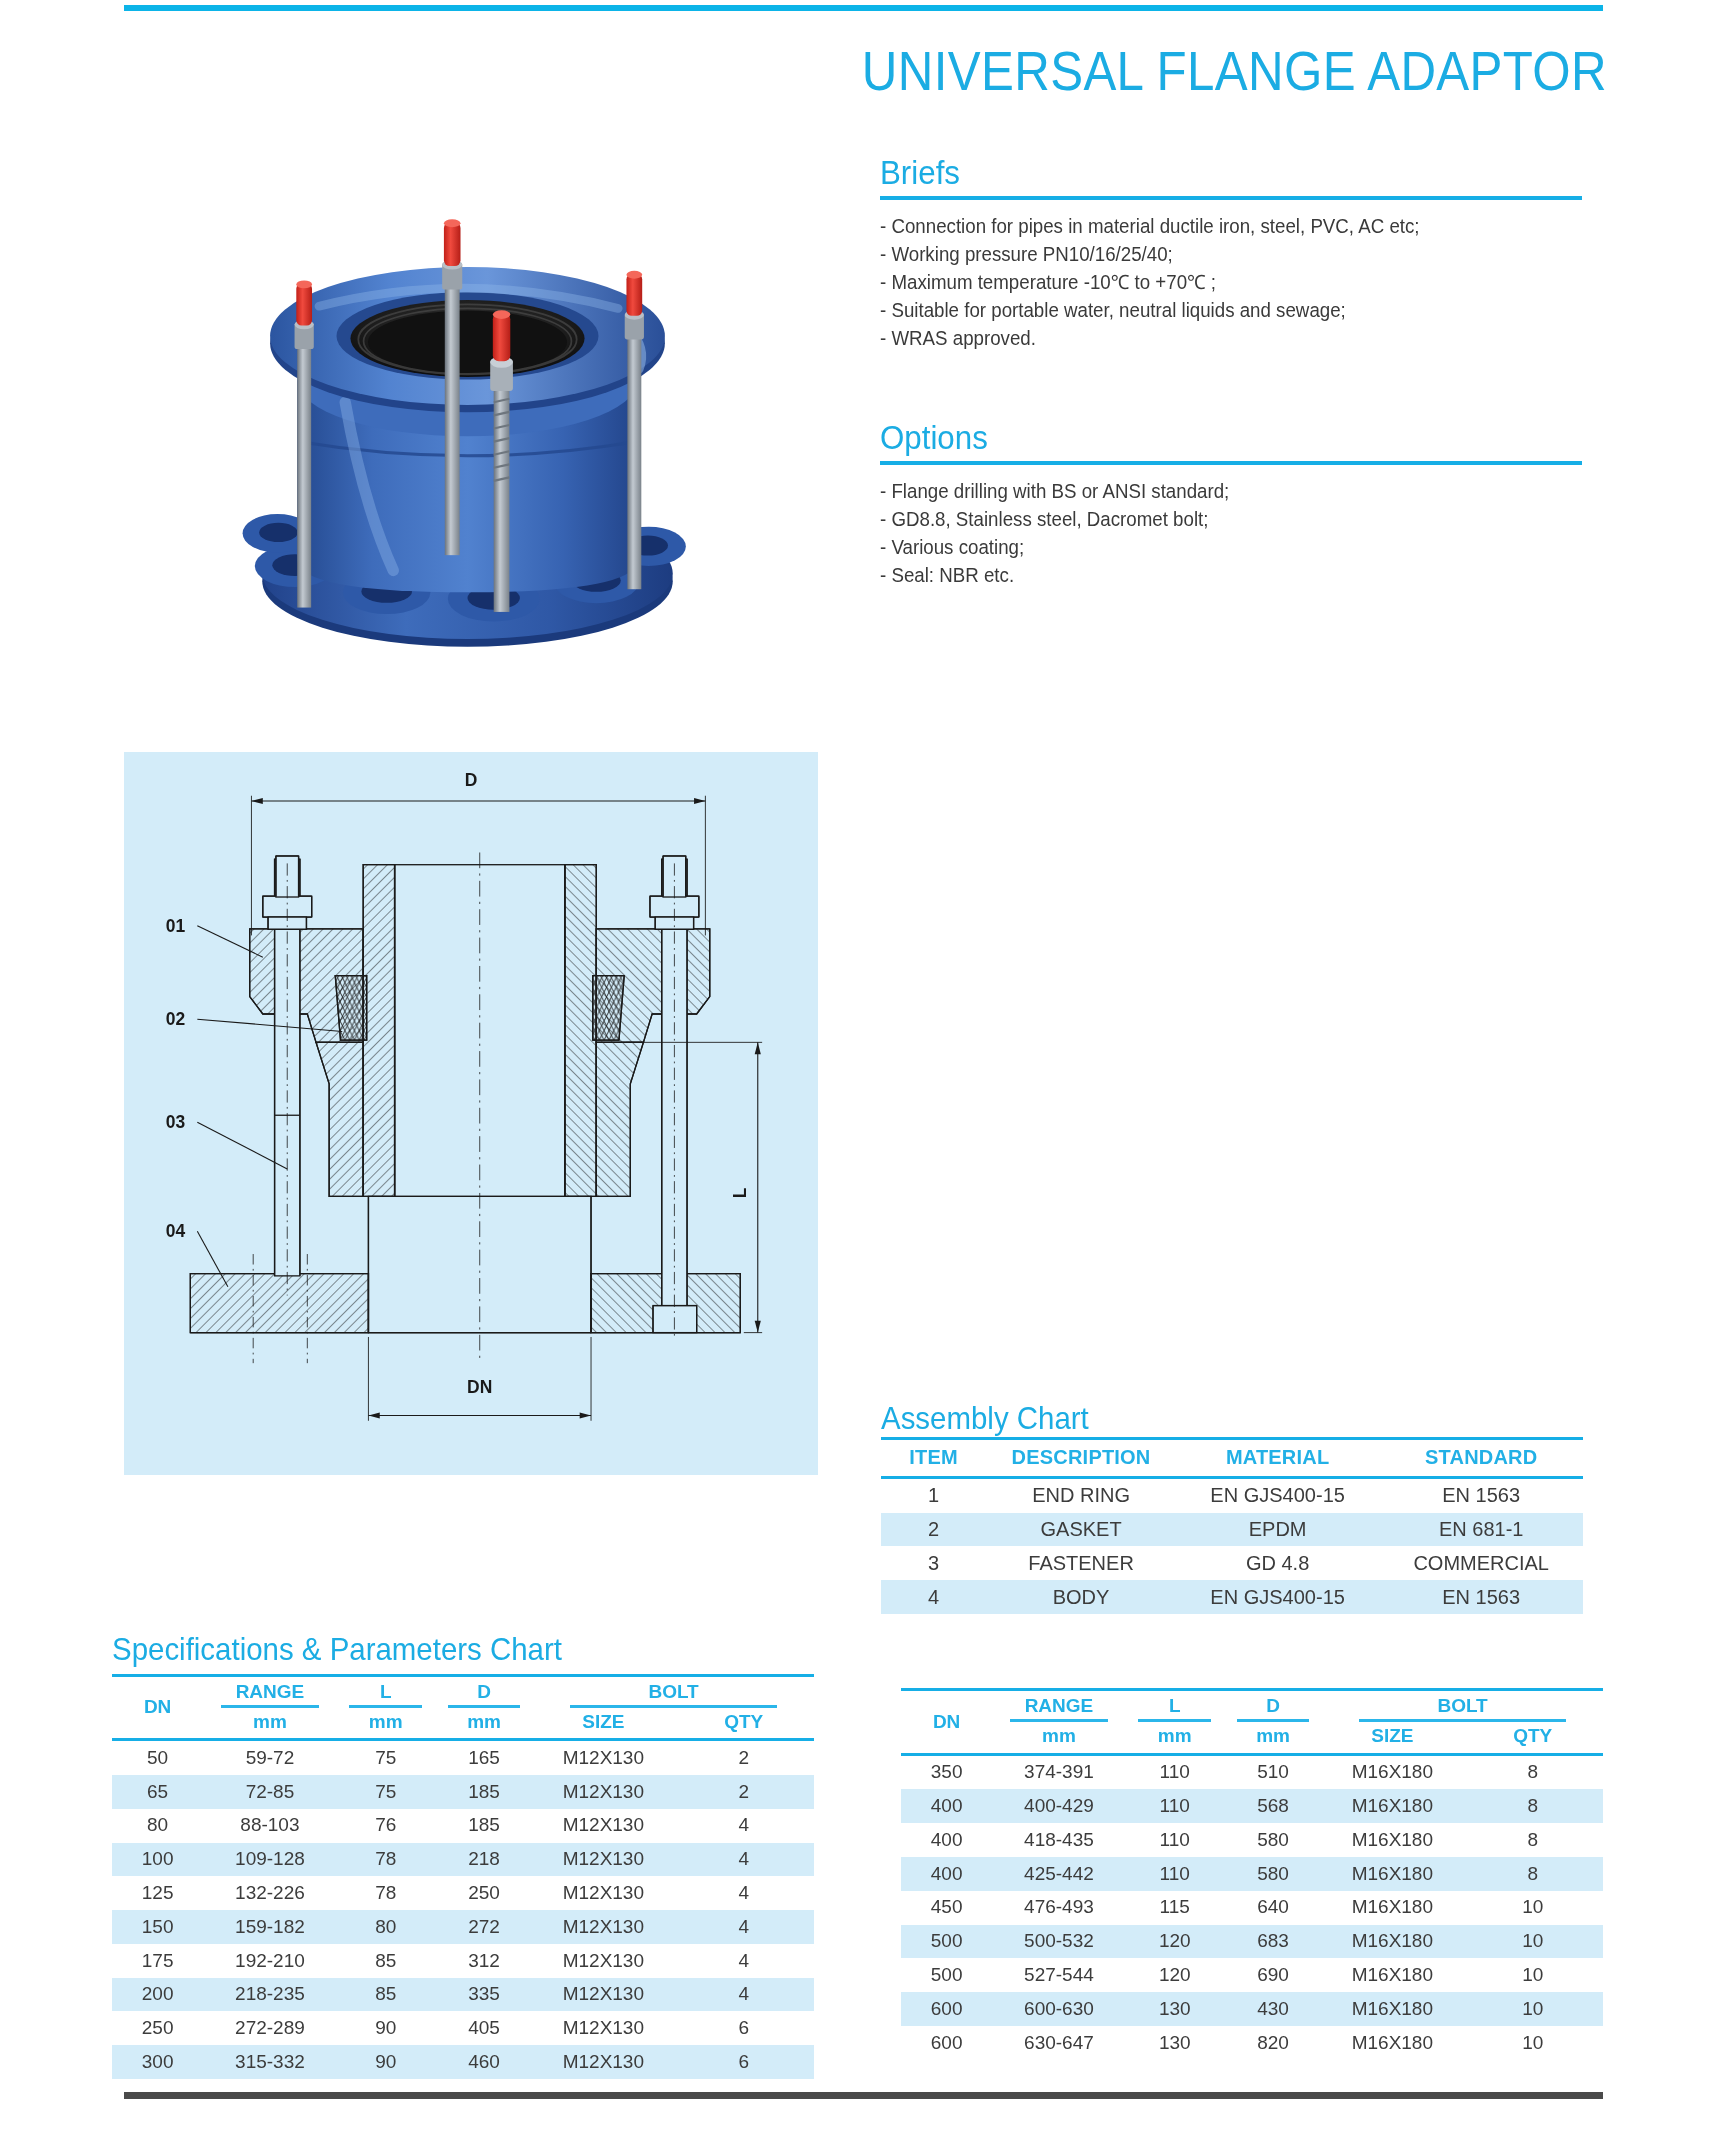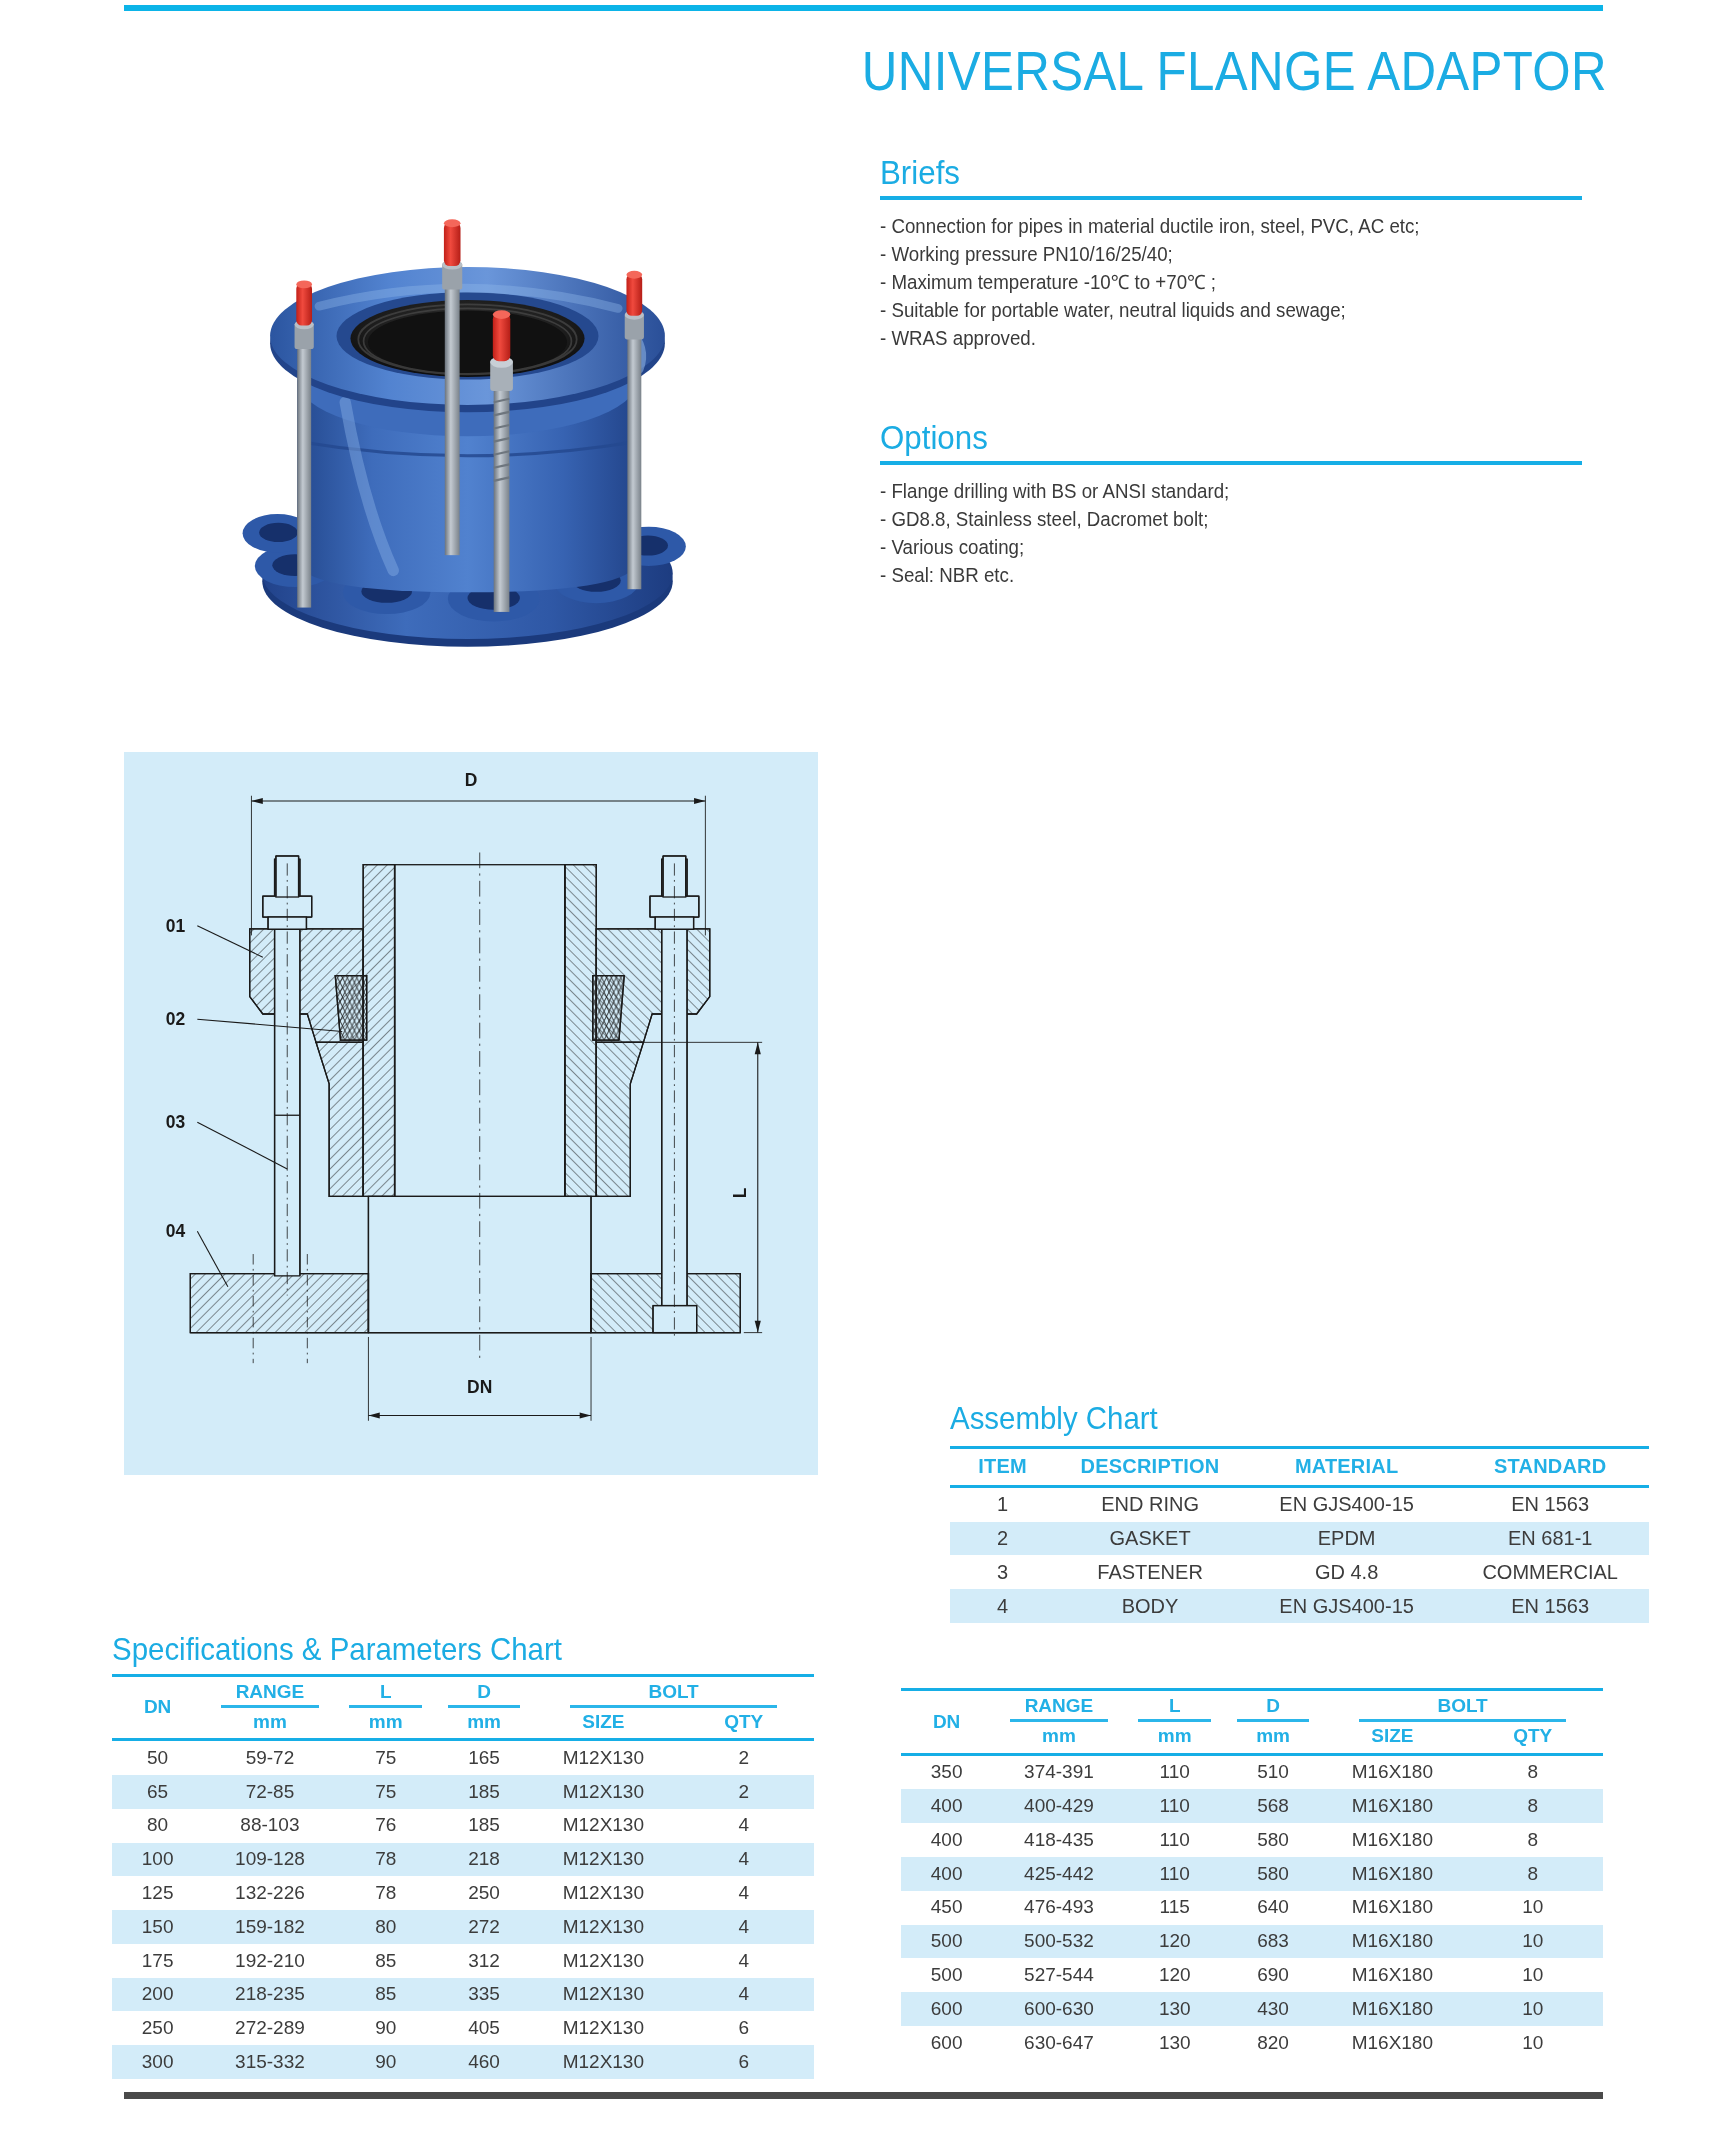--- a/index.html
+++ b/index.html
@@ -100,38 +100,38 @@
     position: absolute;
     left: 124px; top: 752px;
     width: 694px; height: 723px;
     background: #D3ECF9;
   }
   .draw-svg { display: block; width: 100%; height: 100%; }
 
   
   .assembly-block {
     position: absolute;
-    left: 950px; top: 1402px;
+    left: 881px; top: 1402px;
     width: 702px;
   }
   .assembly-title {
     font-size: 32px;
     color: #1BACE3;
     font-family: "Liberation Sans Narrow", "Liberation Sans", sans-serif;
     transform: scaleX(0.92);
     transform-origin: left center;
     white-space: nowrap;
     line-height: 1.05;
   }
   table.tbl {
     border-collapse: collapse;
     width: 702px;
     table-layout: fixed;
   }
-  .assembly-block table.tbl { margin-top: 10px; }
+  .assembly-block table.tbl { margin-top: 1px; }
   .rule-top { border-top: 3.9px solid #16AEE6; }
   .rule-mid { border-bottom: 3.1px solid #16AEE6; }
 
   .assembly-block th {
     font-family: "Liberation Sans Narrow", "Liberation Sans", sans-serif;
     font-size: 20px;
     font-weight: bold;
     color: #22B0E6;
     padding: 6.1px 0 7px 0;
     text-align: center;

